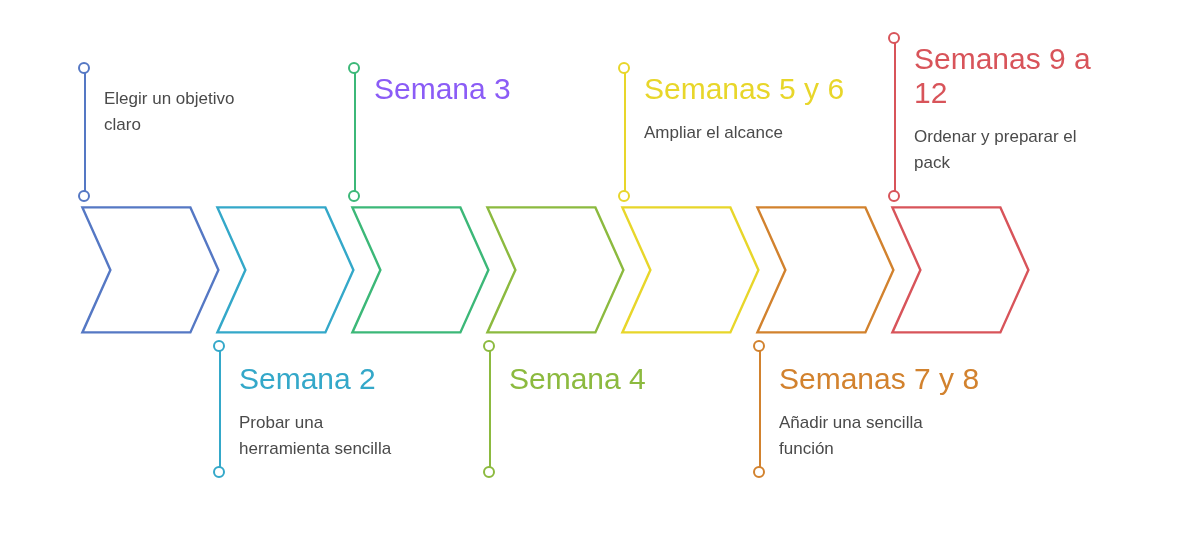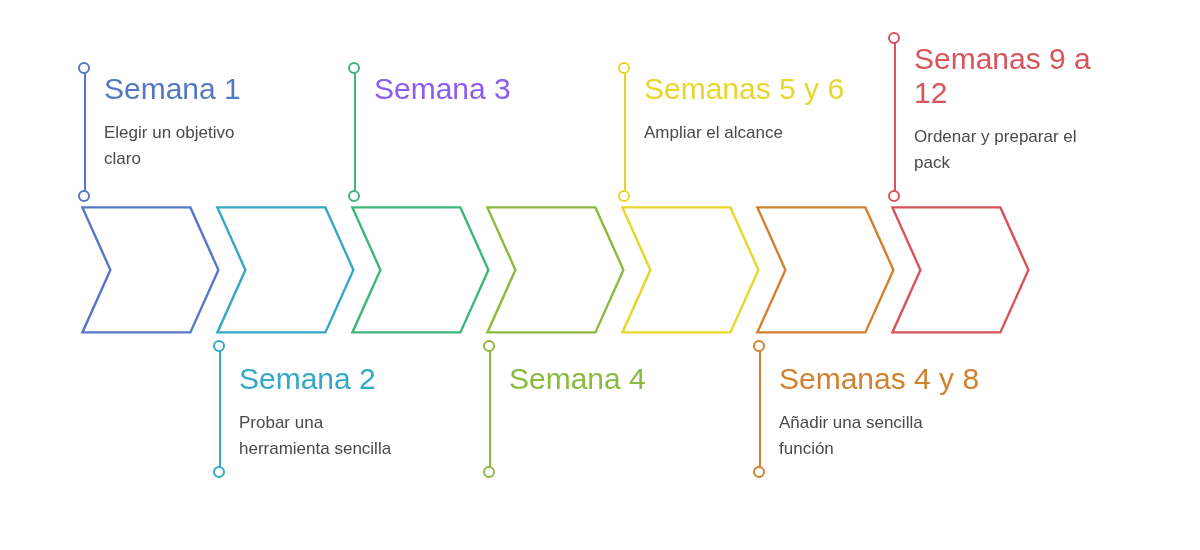--- a/index.html
+++ b/index.html
@@ -86,21 +86,20 @@
       <svg width="140.8" height="129.8" viewBox="-2.4 -2.4 140.8 129.8">
         <polygon points="0,0 108,0 136,62.5 108,125 0,125 28,62.5" fill="none" stroke="#5578c4" stroke-width="2.4" stroke-linejoin="miter"></polygon>
       </svg>
     </div>
     <div class="connector" style="left: 78px; top: 62px; height: 140px; color: rgb(85, 120, 196);">
       <div class="stem" style="background: rgb(85, 120, 196);"></div>
       <div class="knob top"></div>
       <div class="knob bottom"></div>
     </div>
     <div class="label top" style="left: 104px; width: 250px; top: 72px;">
-      <div class="title" style="color: rgb(85, 120, 196);">Semana 1</div>
       <div class="desc">Elegir un objetivo
 claro</div>
     </div>
     <div class="chevron" style="left: 214.6px; top: 204.6px; width: 140.8px; height: 129.8px;">
       <svg width="140.8" height="129.8" viewBox="-2.4 -2.4 140.8 129.8">
         <polygon points="0,0 108,0 136,62.5 108,125 0,125 28,62.5" fill="none" stroke="#34a8c9" stroke-width="2.4" stroke-linejoin="miter"></polygon>
       </svg>
     </div>
     <div class="connector" style="left: 213px; top: 340px; height: 138px; color: rgb(52, 168, 201);">
       <div class="stem" style="background: rgb(52, 168, 201);"></div>
@@ -156,21 +155,21 @@
       <svg width="140.8" height="129.8" viewBox="-2.4 -2.4 140.8 129.8">
         <polygon points="0,0 108,0 136,62.5 108,125 0,125 28,62.5" fill="none" stroke="#d2822e" stroke-width="2.4" stroke-linejoin="miter"></polygon>
       </svg>
     </div>
     <div class="connector" style="left: 753px; top: 340px; height: 138px; color: rgb(210, 130, 46);">
       <div class="stem" style="background: rgb(210, 130, 46);"></div>
       <div class="knob top"></div>
       <div class="knob bottom"></div>
     </div>
     <div class="label bottom" style="left: 779px; width: 250px; top: 362px;">
-      <div class="title" style="color: rgb(210, 130, 46);">Semanas 4 y 8</div>
+      <div class="title" style="color: rgb(210, 130, 46);">Semanas 7 y 8</div>
       <div class="desc">Añadir una sencilla
 función</div>
     </div>
     <div class="chevron" style="left: 889.6px; top: 204.6px; width: 140.8px; height: 129.8px;">
       <svg width="140.8" height="129.8" viewBox="-2.4 -2.4 140.8 129.8">
         <polygon points="0,0 108,0 136,62.5 108,125 0,125 28,62.5" fill="none" stroke="#d8545a" stroke-width="2.4" stroke-linejoin="miter"></polygon>
       </svg>
     </div>
     <div class="connector" style="left: 888px; top: 32px; height: 170px; color: rgb(216, 84, 90);">
       <div class="stem" style="background: rgb(216, 84, 90);"></div>

